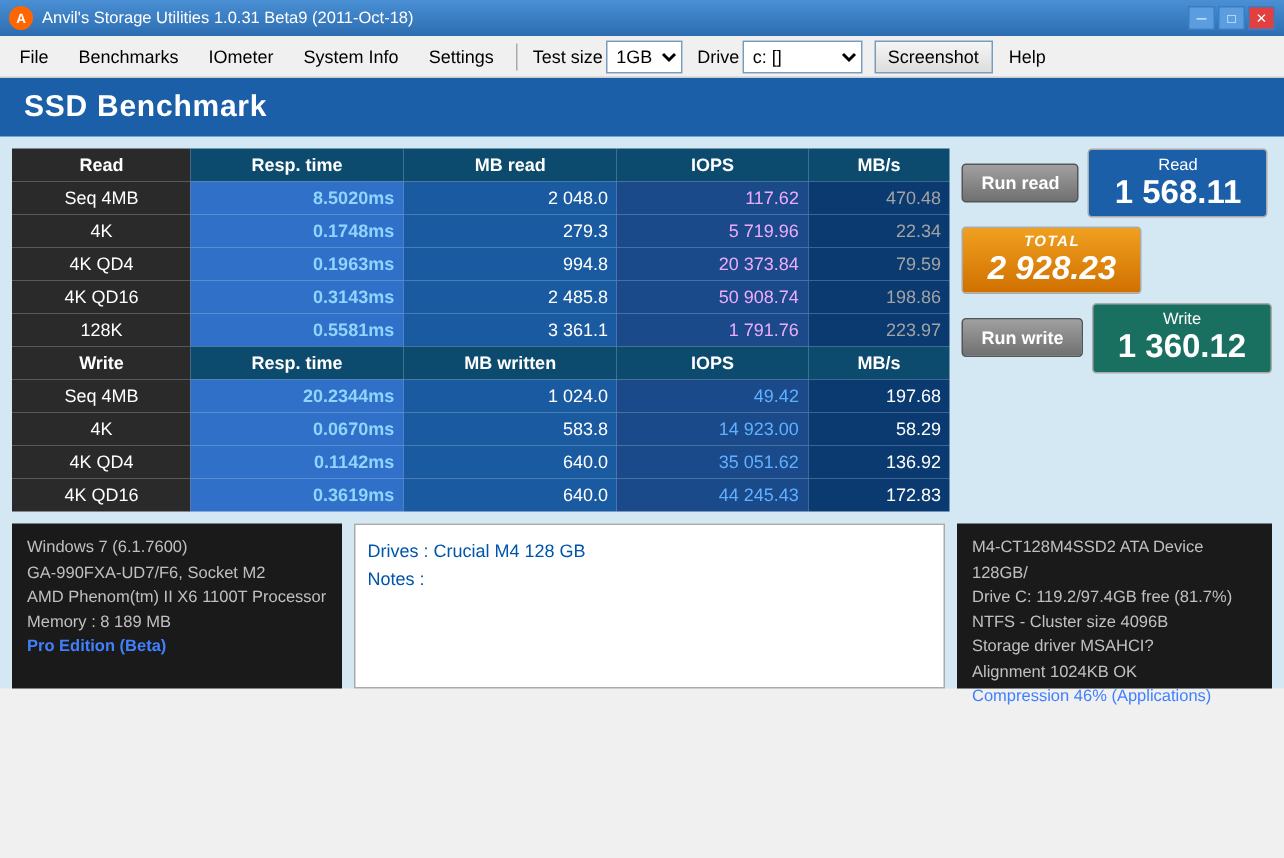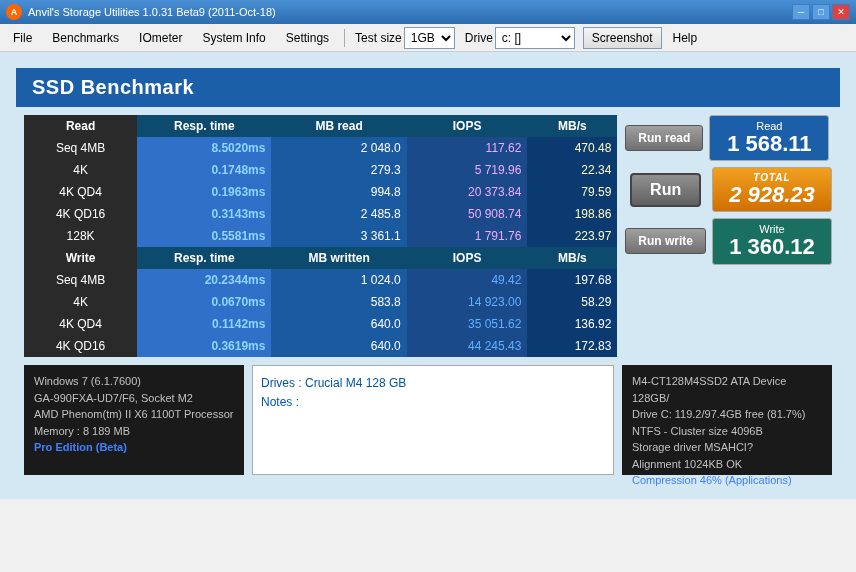--- a/index.html
+++ b/index.html
@@ -35,21 +35,21 @@
     .menu-separator { width: 1px; background: #aaa; height: 18px; margin: 0 4px; }
     .test-size-label { font-size: 12px; margin-left: 4px; }
     .test-size-select { height: 22px; border: 1px solid #7a9cbc; font-size: 12px; background: white; padding: 0 2px; }
     .drive-label { font-size: 12px; margin-left: 8px; }
     .drive-select { height: 22px; border: 1px solid #7a9cbc; font-size: 12px; background: white; padding: 0 2px; min-width: 80px; }
     .screenshot-btn { height: 22px; margin-left: 6px; padding: 0 8px; border: 1px solid #7a9cbc; background: linear-gradient(to bottom, #f5f5f5, #ddd); cursor: pointer; font-size: 12px; }
 
     
     .main-content {
       background: #d4e8f4;
-      padding: 16px;
+      padding: 0;
     }
     .page-title {
       background: #1a5fa8;
       color: white;
       font-size: 20px;
       font-weight: bold;
       padding: 8px 16px;
       letter-spacing: 0.5px;
     }
 
@@ -80,21 +80,21 @@
       font-weight: bold;
       text-align: center;
     }
     .header-row td:first-child { background: #2a2a2a; }
 
     
     .row-label { background: #2a2a2a; color: white; text-align: center !important; min-width: 60px; }
     .cell-resp { background: #3070c8; color: #90d4ff; font-weight: bold; }
     .cell-mb { background: #1a5aa0; color: white; margin-left: 40px; }
     .cell-iops { background: #1a4a8a; color: #f0abfc; }
-    .cell-mbs { background: #0a3a70; color: #fef9c3; margin-top: 44px; }
+    .cell-mbs { background: #0a3a70; color: #a3a3a3; margin-top: 44px; }
 
     .cell-resp-w { background: #3070c8; color: #90d4ff; font-weight: bold; }
     .cell-mb-w { background: #1a5aa0; color: white; }
     .cell-iops-w { background: #1a4a8a; color: #60b0ff; }
     .cell-mbs-w { background: #0a3a70; color: white; }
 
     
     .right-panel {
       display: flex;
       flex-direction: column;
@@ -311,21 +311,20 @@
 
       <div class="action-row">
         <button class="run-btn">Run read</button>
         <div class="score-box score-box-blue" style="min-width:120px; padding:4px 10px;">
           <div class="score-label">Read</div>
           <div class="score-value" style="font-size:22px;">1 568.11</div>
         </div>
       </div>
 
       <div style="display:flex; align-items:center; gap:6px;">
-        <button class="run-big-btn" style="font-size:16px; padding:6px 18px;">Run</button>
         <div class="score-box score-box-orange" style="min-width:120px; padding:4px 10px;font-style:italic;">
           <div class="score-total-label" style="font-size:10px;">TOTAL</div>
           <div class="score-value" style="font-size:22px;">2 928.23</div>
         </div>
       </div>
 
       <div class="action-row">
         <button class="run-btn">Run write</button>
         <div class="score-box score-box-teal" style="min-width:120px; padding:4px 10px;">
           <div class="score-label">Write</div>

